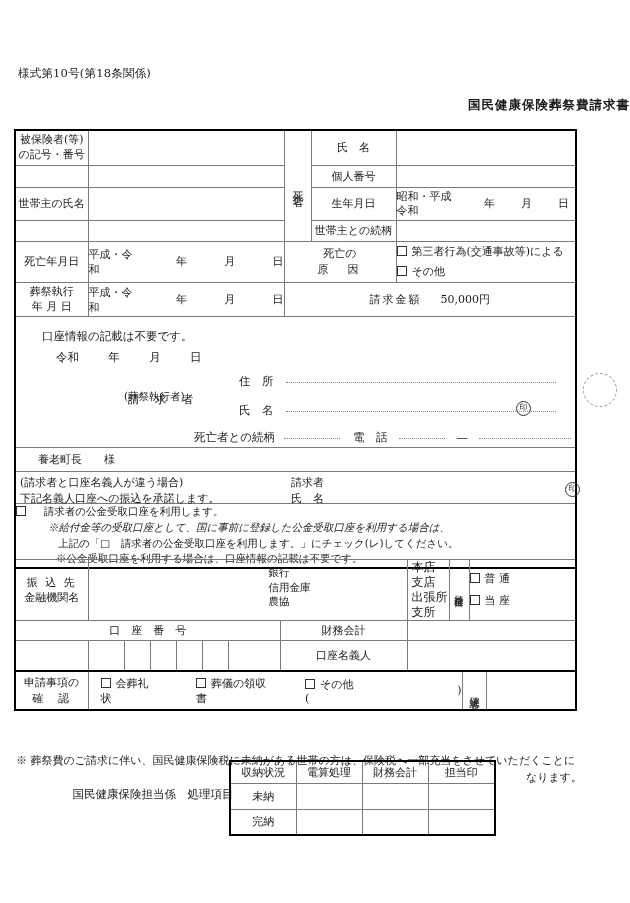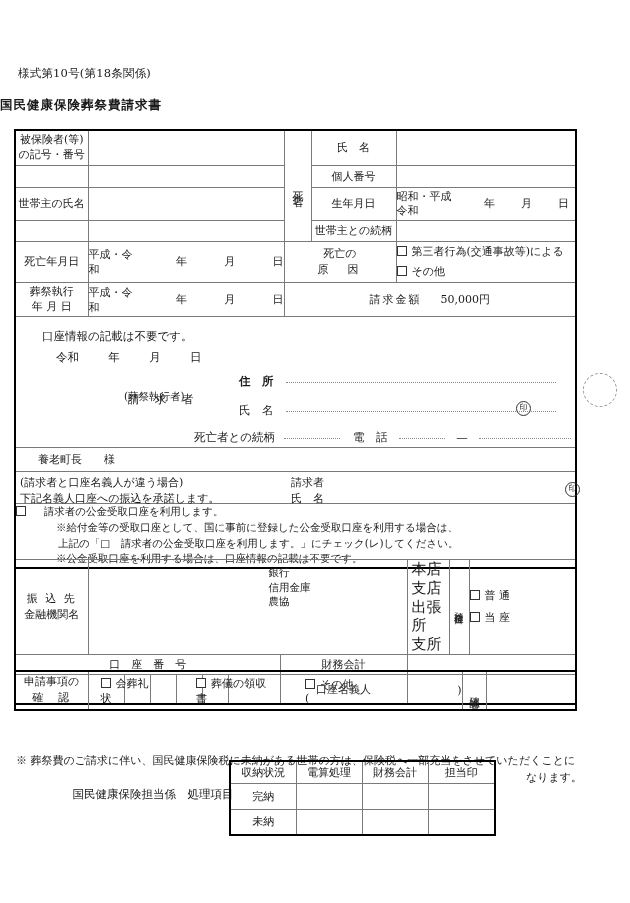--- a/index.html
+++ b/index.html
@@ -6,21 +6,21 @@
   body{
     width:630px;height:903px;background:#fff;
     font-family:"DejaVu Serif","Liberation Serif",serif;
     color:#1a1a1a;position:relative;overflow:hidden;
   }
   .page{position:absolute;inset:0;}
   .abs{position:absolute;box-sizing:border-box;}
 
   
   #form-no{left:18px;top:66px;font-size:11.5px;letter-spacing:.2px;}
-  #doc-title{left:0;top:97px;width:630px;text-align:left;font-size:12.5px;font-weight:bold;letter-spacing:1px;}
+  #doc-title{left:0;top:97px;width:630px;text-align:right;font-size:12.5px;font-weight:bold;letter-spacing:1px;}
 
   
   .tbl{border-collapse:collapse;table-layout:fixed;font-size:11px;}
   .tbl td{border:0.8px solid #7a7a7a;padding:0;vertical-align:middle;}
   .outer{border:2px solid #000;}
   .c{text-align:center;}
   .pad{padding:2px 5px;}
   .vert{
     writing-mode:vertical-rl;text-orientation:upright;
     margin:0 auto;letter-spacing:2px;line-height:1;
@@ -196,21 +196,21 @@
               <span>年</span>
               <span style="display:inline-block;width:22px"></span>
               <span>月</span>
               <span style="display:inline-block;width:22px"></span>
               <span>日</span>
             </div>
 
             <div class="line sp1" style="left:112px;top:75px;">請　求　者</div>
             <div class="line" style="left:108px;top:73px;font-size:10.5px;">(葬祭執行者)</div>
 
-            <div class="line" style="left:223px;top:57px;font-weight:bold;">住　所</div>
+            <div class="line" style="left:223px;top:57px;">住　所</div>
             <div class="line" style="left:270px;top:57px;">
               <span class="dot" style="width:270px"></span>
             </div>
 
             <div class="line" style="left:223px;top:86px;">氏　名</div>
             <div class="line" style="left:270px;top:86px;">
               <span class="dot" style="width:270px"></span>
             </div>
             <div class="line" style="left:500px;top:82px;">
               <span class="seal">印</span>
@@ -257,21 +257,21 @@
         </td>
       </tr>
 
       <tr style="height:64px;">
         <td colspan="5" class="pad" style="font-size:10.5px;line-height:1.5;">
           <div>
             <span class="cb"></span>
             <span style="display:inline-block;width:6px"></span>
             <span>請求者の公金受取口座を利用します。</span>
           </div>
-          <div style="padding-left:40px;">※給付金等の受取口座として、国に事前に登録した公金受取口座を利用する場合は、</div>
+          <div style="padding-left:32px;font-style:italic;">※給付金等の受取口座として、国に事前に登録した公金受取口座を利用する場合は、</div>
           <div style="padding-left:42px;">上記の「□　請求者の公金受取口座を利用します。」にチェック(レ)してください。</div>
           <div style="padding-left:40px;">※公金受取口座を利用する場合は、口座情報の記載は不要です。</div>
         </td>
       </tr>
     </tbody>
   </table>
 
   <table class="tbl abs" style="left:14px;top:559px;width:561px;border-left:2px solid #000;border-right:2px solid #000;border-bottom:2px solid #000;">
     <colgroup>
       <col style="width:73px">
@@ -296,21 +296,21 @@
             <div>金融機関名</div>
           </div>
         </td>
         <td colspan="8" style="position:relative;">
           <div style="position:absolute;left:180px;top:5px;line-height:1.4;font-size:10.5px;">
             <div>銀行</div>
             <div>信用金庫</div>
             <div>農協</div>
           </div>
         </td>
-        <td class="c" style="font-size:15px;">
+        <td class="c" style="font-size:12px;">
           <div style="line-height:1.25;text-align:left;padding-left:4px;">
             <div>本店</div>
             <div>支店</div>
             <div>出張所</div>
             <div>支所</div>
           </div>
         </td>
         <td class="c">
           <div class="vert" style="font-size:9.5px;letter-spacing:1px;">預金種目</div>
         </td>
@@ -349,21 +349,21 @@
   <table class="tbl outer abs" style="left:14px;top:670px;width:561px;">
     <colgroup>
       <col style="width:73px">
         <col style="width:374px">
         <col style="width:24px">
         <col style="width:90px">
     </colgroup>
     <tbody>
       <tr style="height:39px;">
         <td class="c">
-          <div style="line-height:1.4;font-family:Liberation Mono, monospace;">
+          <div style="line-height:1.4;">
             <div>申請事項の</div>
             <div class="sp1">確　認</div>
           </div>
         </td>
         <td class="pad">
           <div style="display:flex;align-items:center;padding-left:12px;">
             <span>
               <span class="cb"></span><span>会葬礼状</span>
             </span>
             <span style="display:inline-block;width:42px"></span>
@@ -403,27 +403,27 @@
         <col style="width:67px">
     </colgroup>
     <tbody>
       <tr style="height:22px;">
         <td class="c">収納状況</td>
         <td class="c">電算処理</td>
         <td class="c">財務会計</td>
         <td class="c">担当印</td>
       </tr>
       <tr style="height:26px;">
+        <td class="c">未納</td>
+        <td></td>
+        <td></td>
+        <td></td>
+      </tr>
+      <tr style="height:26px;">
         <td class="c">完納</td>
-        <td></td>
-        <td></td>
-        <td></td>
-      </tr>
-      <tr style="height:26px;">
-        <td class="c">未納</td>
         <td></td>
         <td></td>
         <td></td>
       </tr>
     </tbody>
   </table>
 
 </div>
 
 </body></html>

